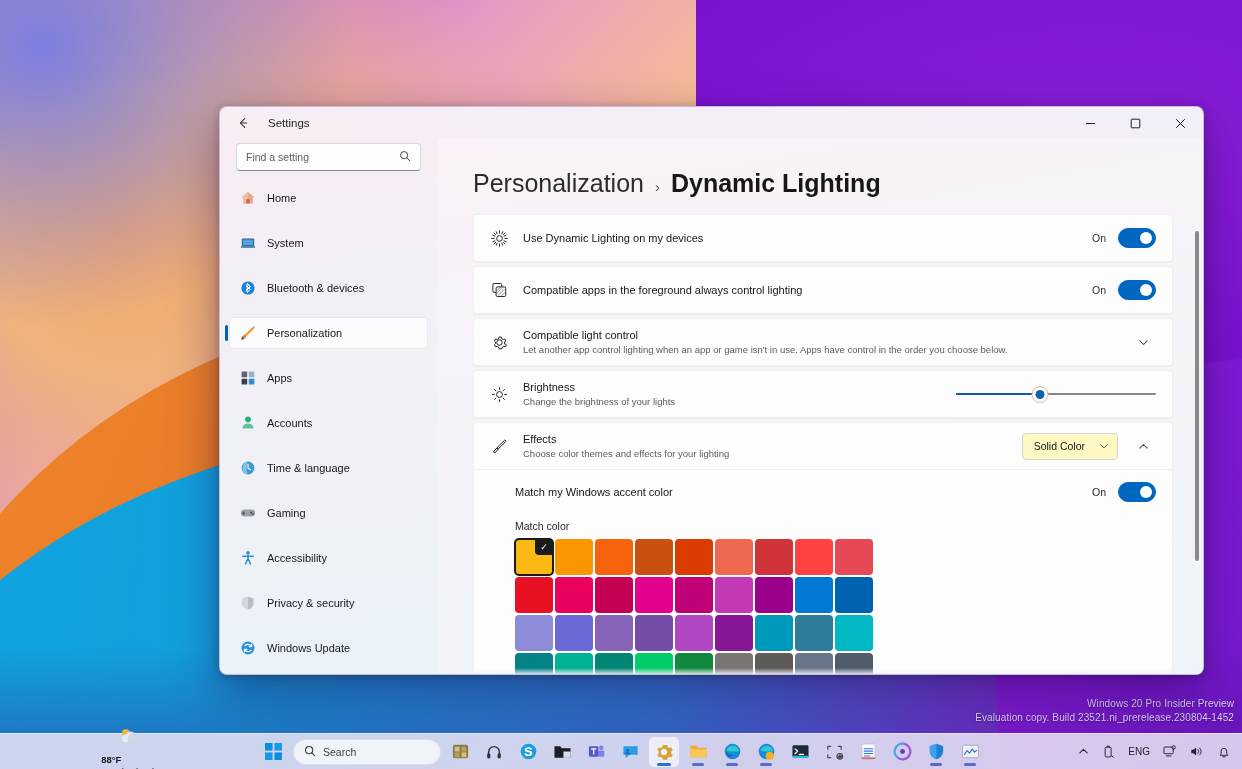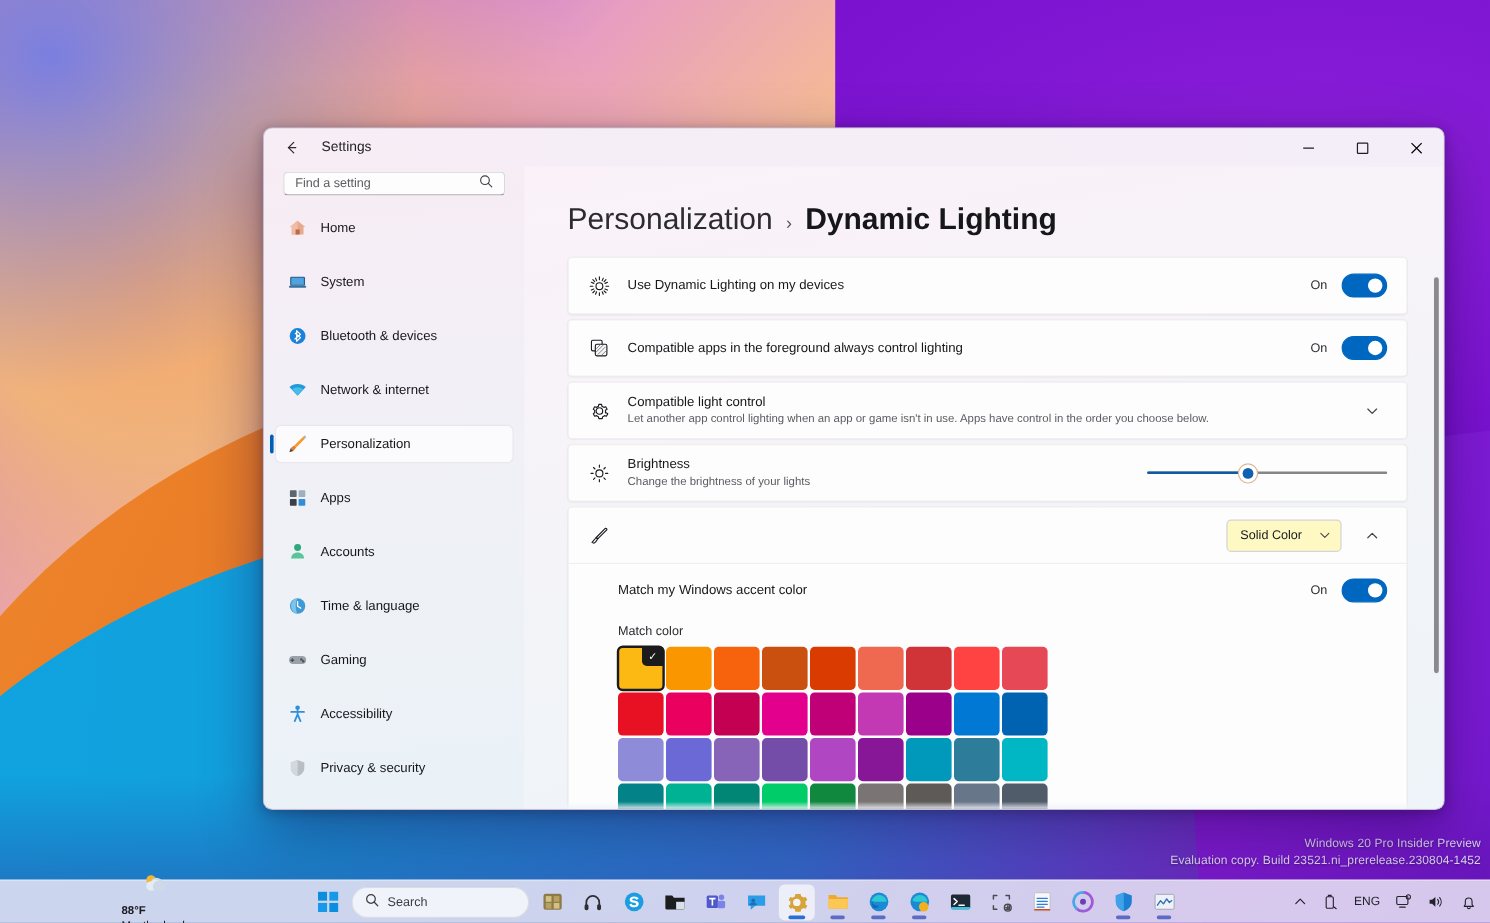--- a/index.html
+++ b/index.html
@@ -314,29 +314,20 @@
         <div class="nav-item">
           <span class="nav-ico">
             <svg width="16" height="16" viewBox="0 0 16 16" aria-hidden="true">
               <circle cx="8" cy="8" r="6.6" fill="#1a82d8"></circle>
               <path d="M7.2 3.6l3.2 3-4.6 3.9 4.6-3.9-3.2-3v8.8l3.2-3-4.6-3.9" stroke="#fff" stroke-width="1" fill="none" stroke-linejoin="round"></path>
             </svg>
           </span>
           <span>Bluetooth &amp; devices</span>
         </div>
 
-        <div class="nav-item">
-          <span class="nav-ico">
-            <svg width="16" height="16" viewBox="0 0 16 16" aria-hidden="true">
-              <path d="M1.2 5.6C3 4 5.4 3.1 8 3.1s5 .9 6.8 2.5L8 12.8z" fill="#1e9bd8"></path>
-              <path d="M3.6 7.4C4.8 6.4 6.3 5.8 8 5.8s3.2.6 4.4 1.6L8 12.3z" fill="#48bdea"></path>
-            </svg>
-          </span>
-          <span>Network &amp; internet</span>
-        </div>
 
         <div class="nav-item sel">
           <span class="nav-ico">
             <svg width="16" height="16" viewBox="0 0 16 16" aria-hidden="true">
               <path d="M12.6 1.9l1.6 1.6-7.4 7.4-1.6-1.6z" fill="#f59b2a"></path>
               <path d="M13.1 1.4a1.1 1.1 0 011.6 1.6l-.5.5-1.6-1.6z" fill="#b0b5bb"></path>
               <path d="M5.1 9.2l1.7 1.7-2.3 2.9-2.3-2.3z" fill="#e87b2a"></path>
               <path d="M2.2 11.5l2.3 2.3-3.4 1.1z" fill="#4a4a50"></path>
             </svg>
           </span>
@@ -529,20 +520,24 @@
         </div>
 
         <div class="card">
           <div class="row">
             <span class="row-ico">
               <svg width="17" height="17" viewBox="0 0 18 18" aria-hidden="true">
                 <path d="M14.4 2.3a1.3 1.3 0 0 1 1.3 1.3L7.5 11.8 6.2 10.5z" fill="none" stroke="#1a1a1d" stroke-width="1" stroke-linejoin="round"></path>
                 <path d="M6.2 10.5l1.3 1.3-1.8 2.6a2.3 2.3 0 0 1-3.2.4z" fill="none" stroke="#1a1a1d" stroke-width="1" stroke-linejoin="round"></path>
               </svg>
             </span>
+            <div class="row-txt">
+              <div class="row-title">Effects</div>
+              <div class="row-sub">Choose color themes and effects for your lighting</div>
+            </div>
             <div class="row-right">
               <div class="dropdown">
                 <span>Solid Color</span>
                 <span style="margin-left:auto;display:flex;">
                   <svg width="10" height="10" viewBox="0 0 12 12" aria-hidden="true">
                       <path d="M2 4.2L6 8.2l4-4" stroke="#444448" stroke-width="1.1" fill="none" stroke-linecap="round" stroke-linejoin="round"></path>
                     </svg>
                 </span>
               </div>
               <span class="chev">

